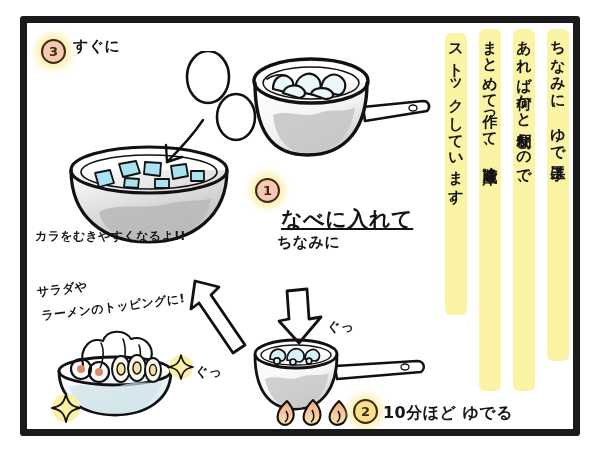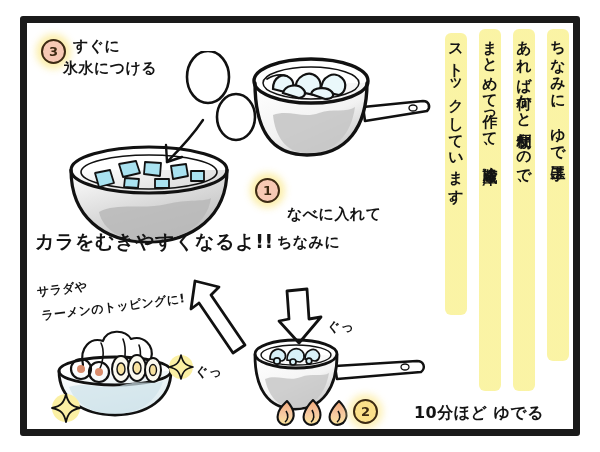--- a/index.html
+++ b/index.html
@@ -108,21 +108,20 @@
 
 <div id="comic">
 
   <div id="panel-frame"></div>
 
   <div id="panel-inner">
 
     <div class="step-num pink" style="left:14px; top:16px;">3</div>
 
     <div class="jp" style="left:46px; top:13px; font-size:15px;">すぐに</div>
-    <div class="jp" style="left:36px; top:35px; font-size:15px;">氷水につける</div>
 
     <svg class="art" style="left:143px; top:28px;" width="110" height="105" viewBox="0 0 110 105">
       <defs>
         <linearGradient id="eggGrad" x1="0" y1="0" x2="1" y2="1">
           <stop offset="0%" stop-color="#ffffff"></stop>
           <stop offset="60%" stop-color="#f2fbf8"></stop>
           <stop offset="100%" stop-color="#d9f0ea"></stop>
         </linearGradient>
       </defs>
       <ellipse cx="38" cy="26" rx="21" ry="26" fill="url(#eggGrad)" class="stroke" stroke-width="2.6"></ellipse>
@@ -154,21 +153,21 @@
         <path d="M86 22 l16 1 l-1 13 l-16 -2 z"></path>
         <path d="M112 26 l15 -2 l2 12 l-15 3 z"></path>
         <path d="M132 31 l13 0 l0 10 l-13 0 z"></path>
         <path d="M66 38 l14 1 l-1 9 l-14 -1 z"></path>
         <path d="M96 39 l14 0 l0 9 l-14 0 z"></path>
       </g>
 
       <path d="M40 72 C58 62, 86 70, 108 64 C128 59, 146 62, 152 58 C148 86, 120 101, 89 101 C62 101, 44 90, 40 72 Z" fill="#b9b9b9" opacity="0.85"></path>
     </svg>
 
-    <div class="jp" style="left:8px; top:205px; font-size:19px;">カラをむきやすくなるよ!!</div>
+    <div class="jp" style="left:8px; top:205px; font-size:12px;">カラをむきやすくなるよ!!</div>
 
     <svg class="art" style="left:210px; top:28px;" width="200" height="125" viewBox="0 0 200 125">
       <defs>
         <linearGradient id="potShade1" x1="0.1" y1="0" x2="0.8" y2="1">
           <stop offset="0%" stop-color="#ffffff"></stop>
           <stop offset="55%" stop-color="#f2f2f2"></stop>
           <stop offset="100%" stop-color="#c2c2c2"></stop>
         </linearGradient>
         <linearGradient id="handleGrad1" x1="0" y1="0" x2="0" y2="1">
           <stop offset="0%" stop-color="#f0f0f0"></stop>
@@ -192,21 +191,21 @@
         <path d="M46 42 C48 34, 60 32, 66 38 C70 42, 68 46, 62 47 Z"></path>
         <path d="M74 43 C76 36, 90 35, 95 41 C98 45, 95 48, 88 48 Z"></path>
       </g>
       <path d="M30 28 C36 24, 44 23, 50 25" class="stroke" stroke-width="1.8"></path>
 
       <path d="M36 64 C52 58, 66 68, 82 62 C96 57, 110 62, 118 56 C114 84, 98 102, 70 102 C48 102, 38 84, 36 64 Z" fill="#c6c6c6" opacity="0.9"></path>
     </svg>
 
     <div class="step-num pink" style="left:228px; top:155px;">1</div>
 
-    <div class="jp" style="left:260px; top:181px; font-size:15px;">なべに入れて</div>
+    <div class="jp" style="left:254px; top:181px; font-size:21px;text-decoration:underline;">なべに入れて</div>
     <div class="jp" style="left:250px; top:209px; font-size:15px;">ちなみに</div>
 
     <div class="jp" style="left:10px; top:258px; font-size:12px; transform:rotate(-7deg);">サラダや</div>
     <div class="jp" style="left:14px; top:276px; font-size:12px; transform:rotate(-7deg);">ラーメンのトッピングに!</div>
 
     <svg class="art" style="left:16px; top:296px;" width="150" height="105" viewBox="0 0 150 105">
       <defs>
         <linearGradient id="bowlShade2" x1="0" y1="0" x2="0.5" y2="1">
           <stop offset="0%" stop-color="#ffffff"></stop>
           <stop offset="100%" stop-color="#dcebf0"></stop>
@@ -310,21 +309,21 @@
       </g>
       <g fill="none" stroke="#111" stroke-width="1.6">
         <path d="M11 14 C14 18, 13 23, 10 25"></path>
         <path d="M37 13 C40 18, 39 23, 36 25"></path>
         <path d="M63 14 C66 18, 65 23, 62 25"></path>
       </g>
     </svg>
 
     <div class="step-num yellow" style="left:326px; top:376px;">2</div>
 
-    <div class="jp" style="left:356px; top:378px; font-size:16px;margin-left:31px;">10分ほど ゆでる</div>
+    <div class="jp" style="left:356px; top:378px; font-size:16px;">10分ほど ゆでる</div>
 
     <div class="jp-vert hl-yellow" style="right:4px; top:6px; height:330px;">ちなみに、ゆで玉子は、</div>
 
     <div class="jp-vert hl-yellow" style="right:38px; top:6px; height:360px;">あれば何かと便利なので、</div>
 
     <div class="jp-vert hl-yellow" style="right:72px; top:6px; height:360px;">まとめて作って、冷蔵庫に</div>
 
     <div class="jp-vert hl-yellow" style="right:106px; top:10px; height:280px;">ストックしています。</div>
 
   </div>

